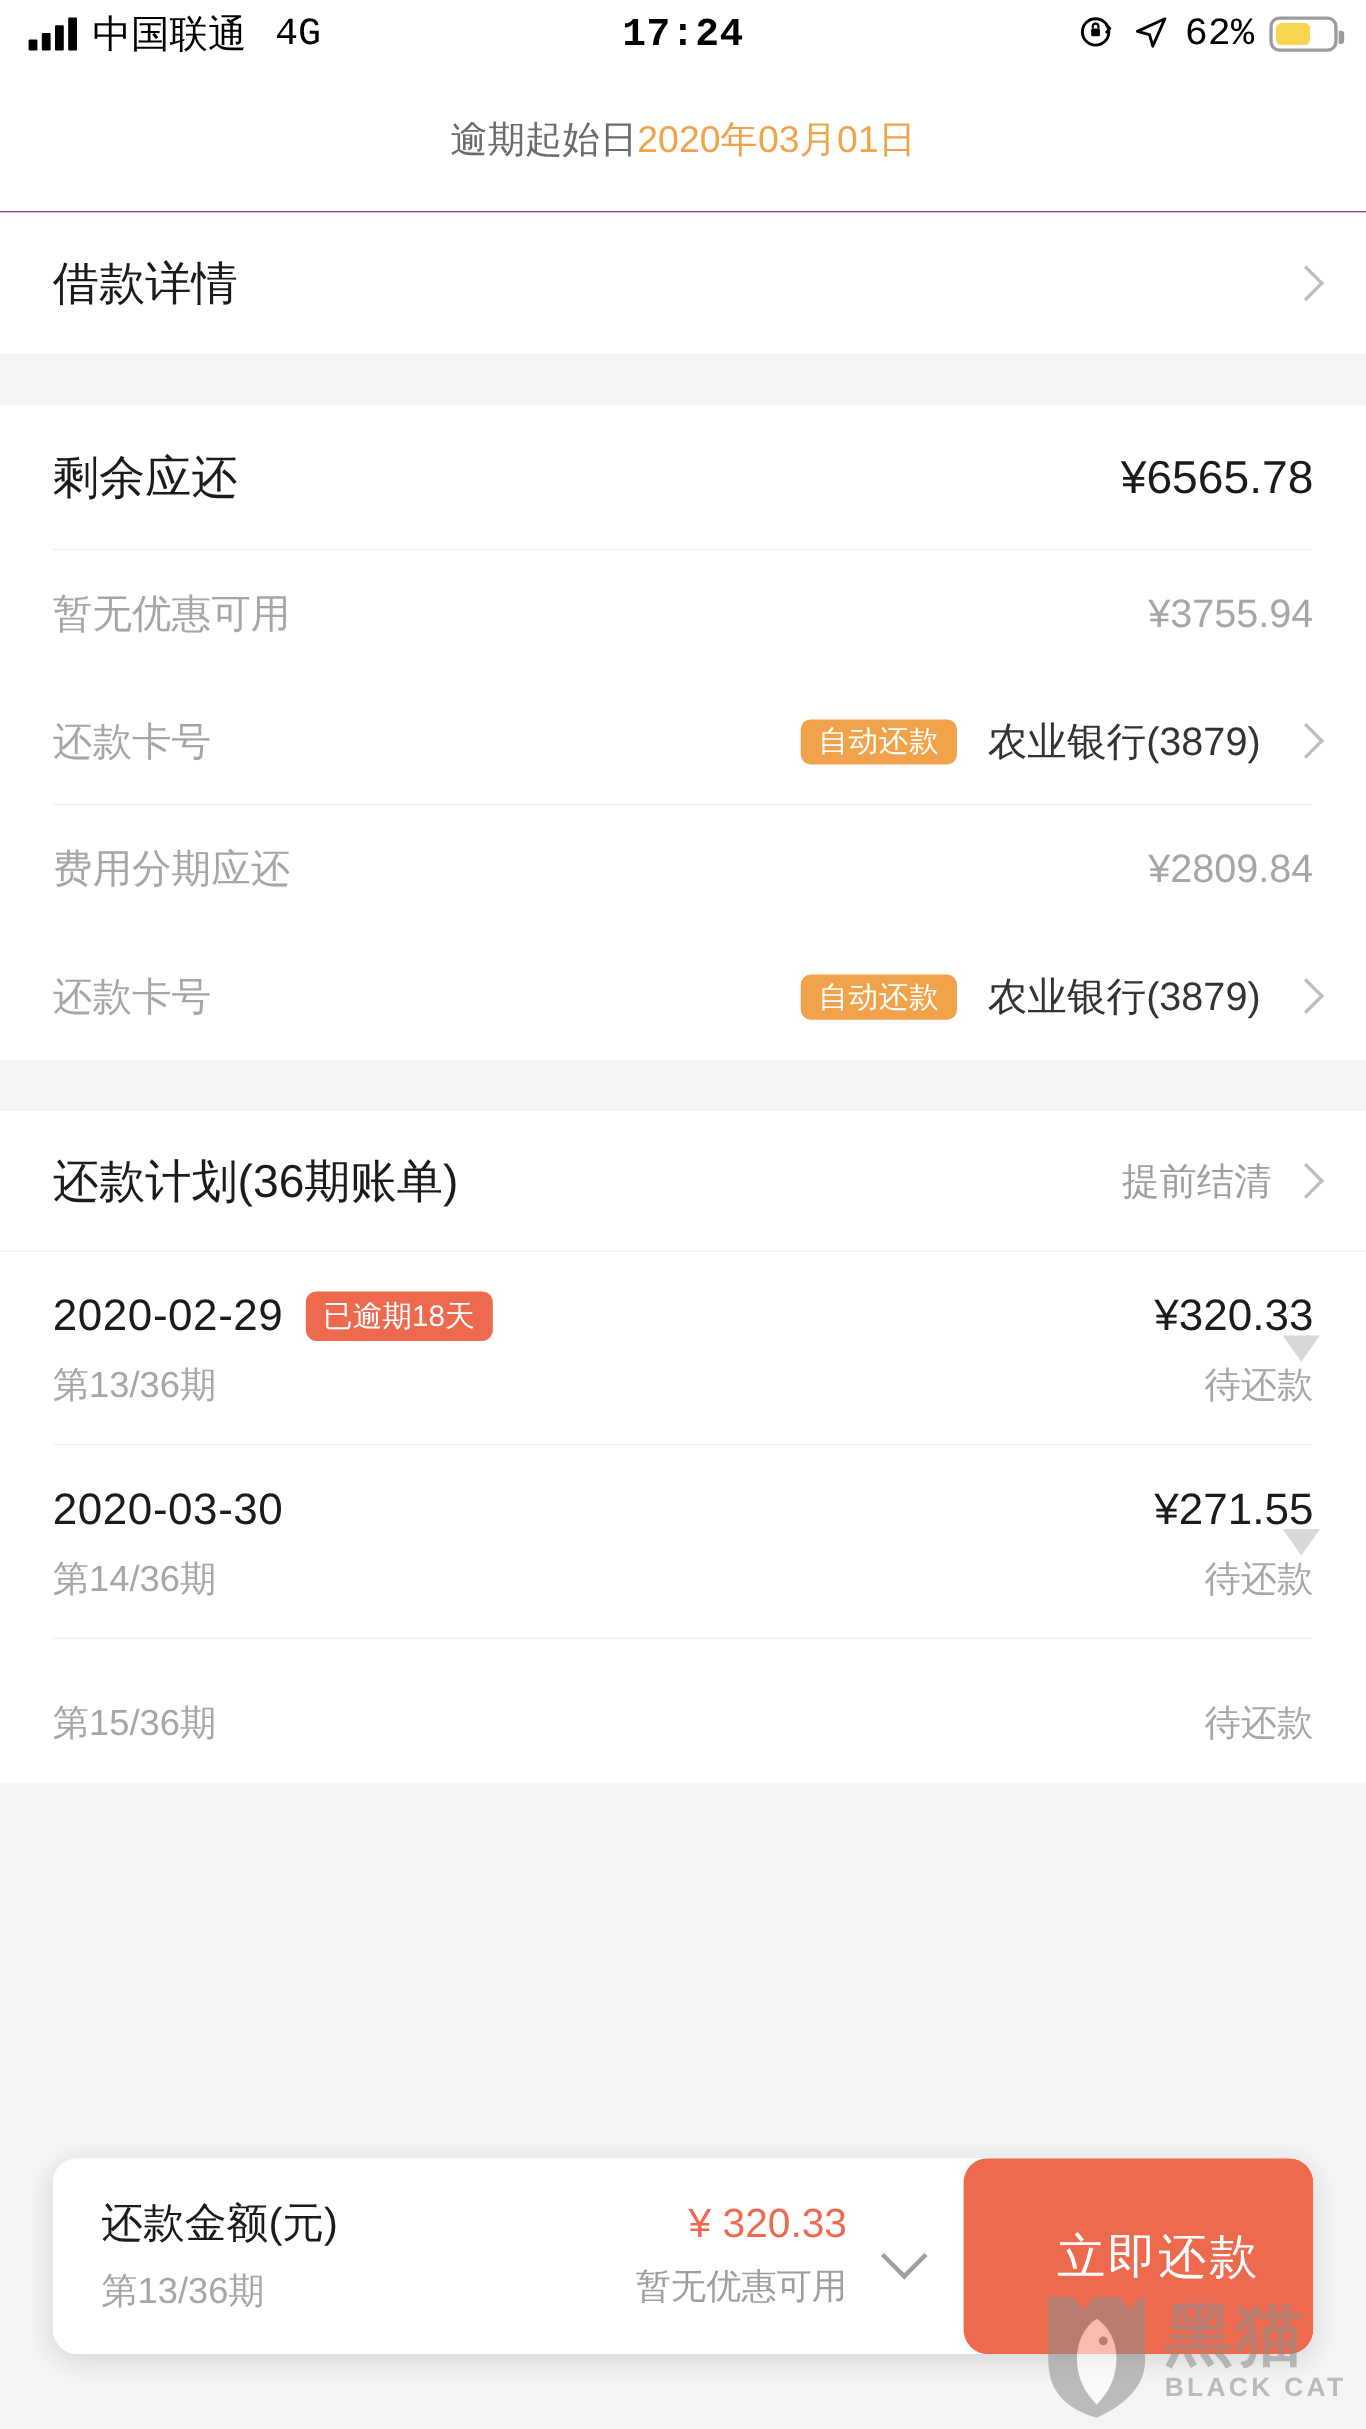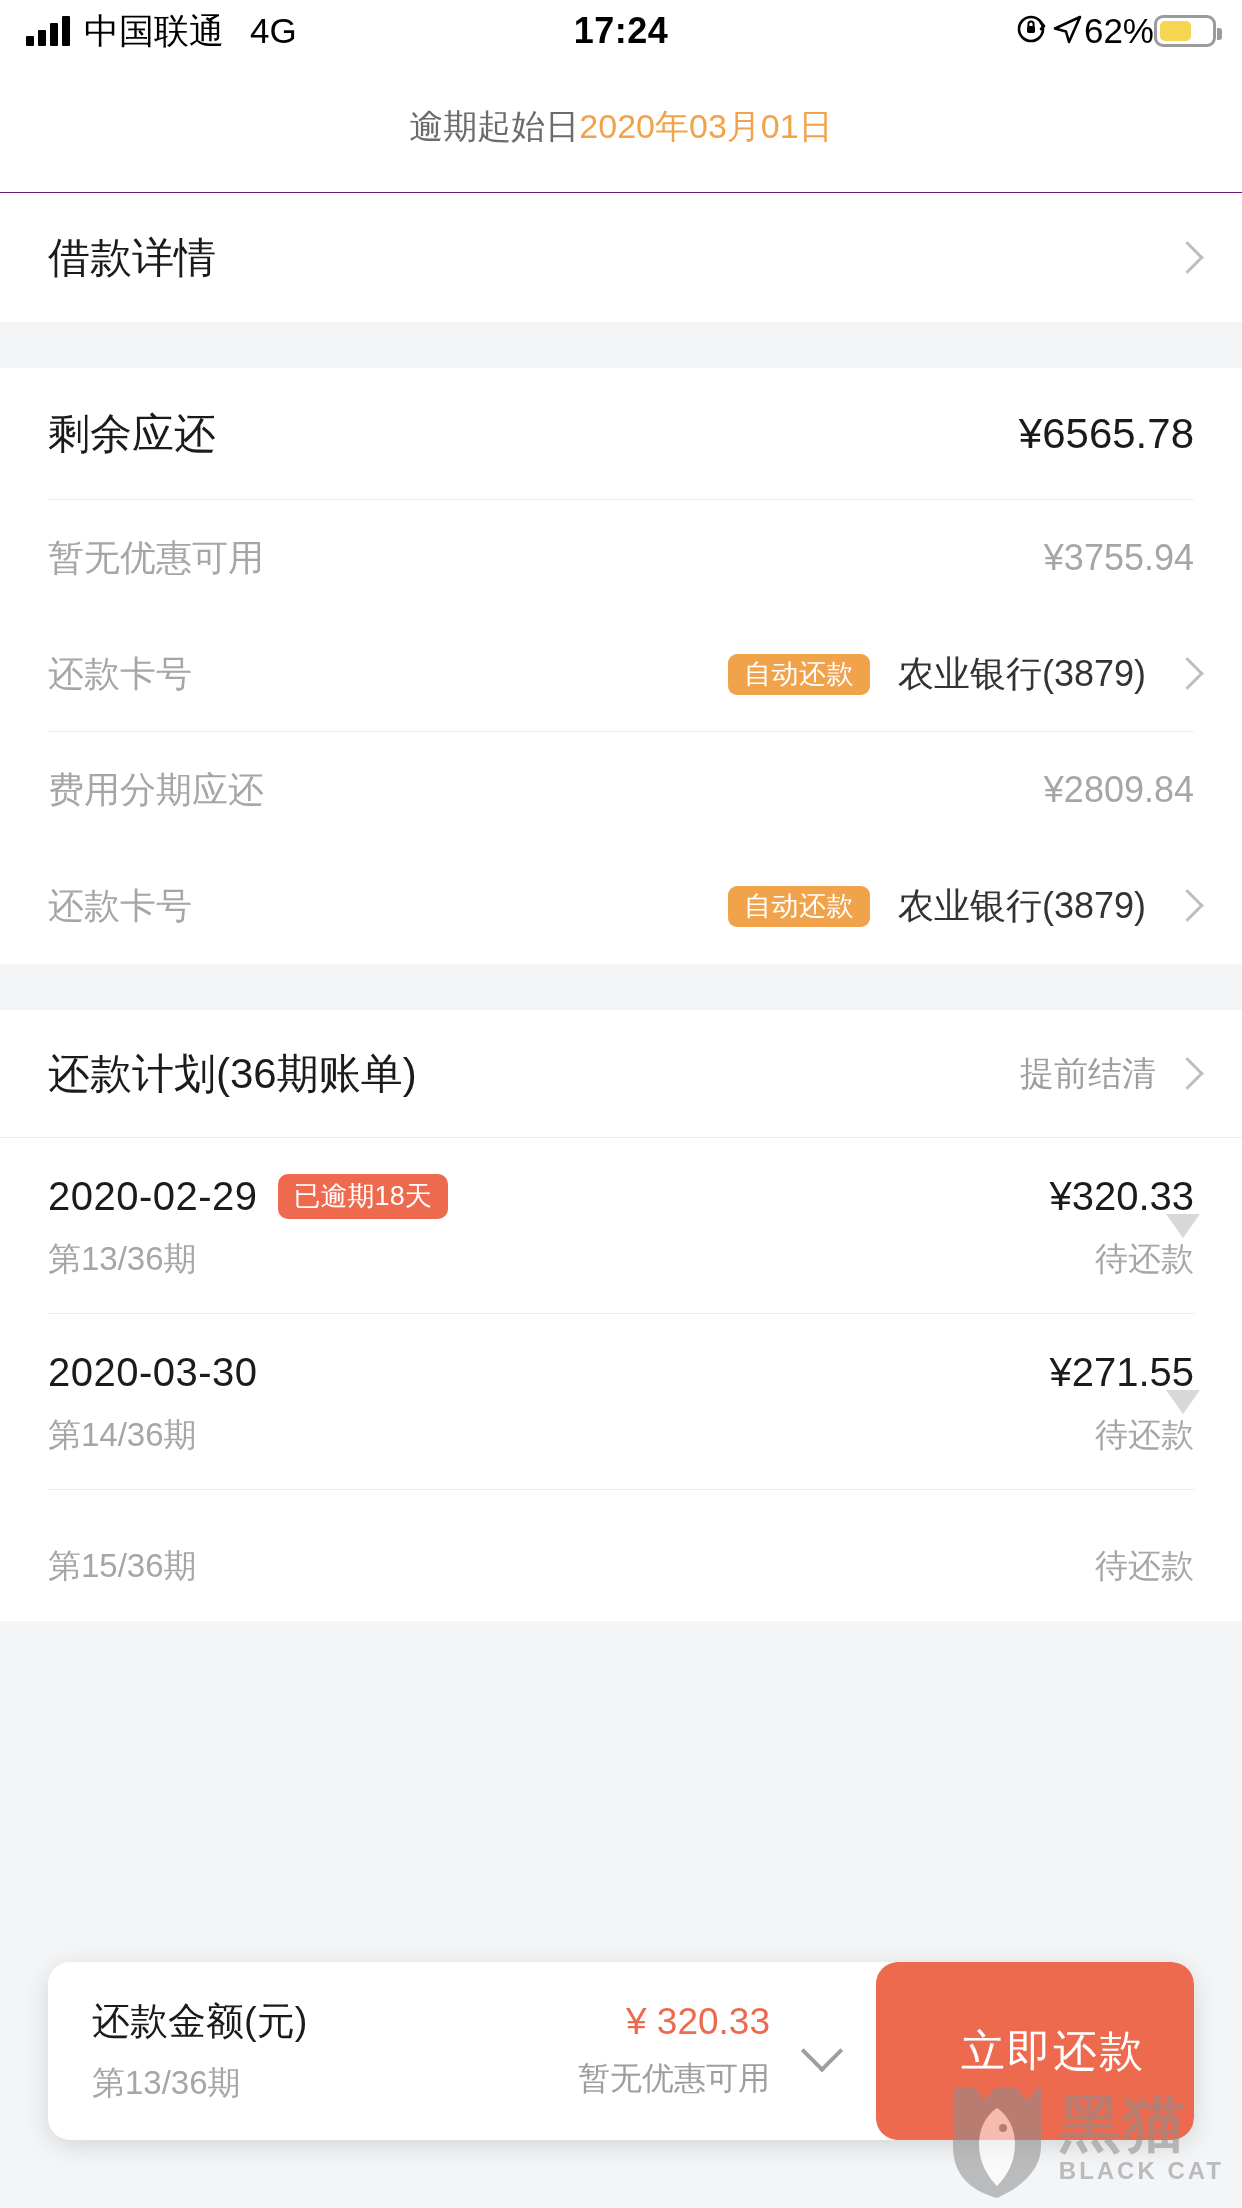--- a/index.html
+++ b/index.html
@@ -6,37 +6,37 @@
   html, body {
     width:1242px; height:2208px;
     font-family:"Liberation Sans","DejaVu Sans",sans-serif;
     background:#f4f5f7; overflow:hidden;
   }
   .phone { position:relative; width:1242px; height:2208px; background:#f4f5f7; }
 
   
   .statusbar {
     height:62px; background:#ffffff; display:flex; align-items:center;
-    padding:0 26px; position:relative;
+    padding:0 26px; position:relative;font-family:Liberation Mono, monospace;
   }
   .sb-left { display:flex; align-items:center; gap:14px; }
   .signal { display:flex; align-items:flex-end; gap:4px; height:30px; }
   .signal i { display:block; width:8px; background:#000; border-radius:1px; }
   .signal i:nth-child(1){ height:10px; }
   .signal i:nth-child(2){ height:16px; }
   .signal i:nth-child(3){ height:23px; }
   .signal i:nth-child(4){ height:30px; }
   .carrier { font-size:35px; color:#000; letter-spacing:0px; }
   .netlabel { font-size:35px; color:#000; margin-left:12px; }
   .sb-time {
     position:absolute; left:0; right:0; text-align:center;
     font-size:36px; font-weight:bold; color:#000; letter-spacing:0.5px;
   }
   .sb-right {
-    margin-left:auto; display:flex; align-items:center; 
+    margin-left:auto; display:flex; align-items:center; gap:14px;
     position:relative; z-index:2;
   }
   .batt-pct { font-size:35px; color:#000; }
   .battery {
     width:62px; height:32px; border:3px solid #9b9b9b; border-radius:9px;
     position:relative; display:flex; align-items:center; padding:3px;
   }
   .battery::after{
     content:""; position:absolute; right:-9px; top:10px;
     width:5px; height:12px; background:#9b9b9b; border-radius:0 3px 3px 0;

